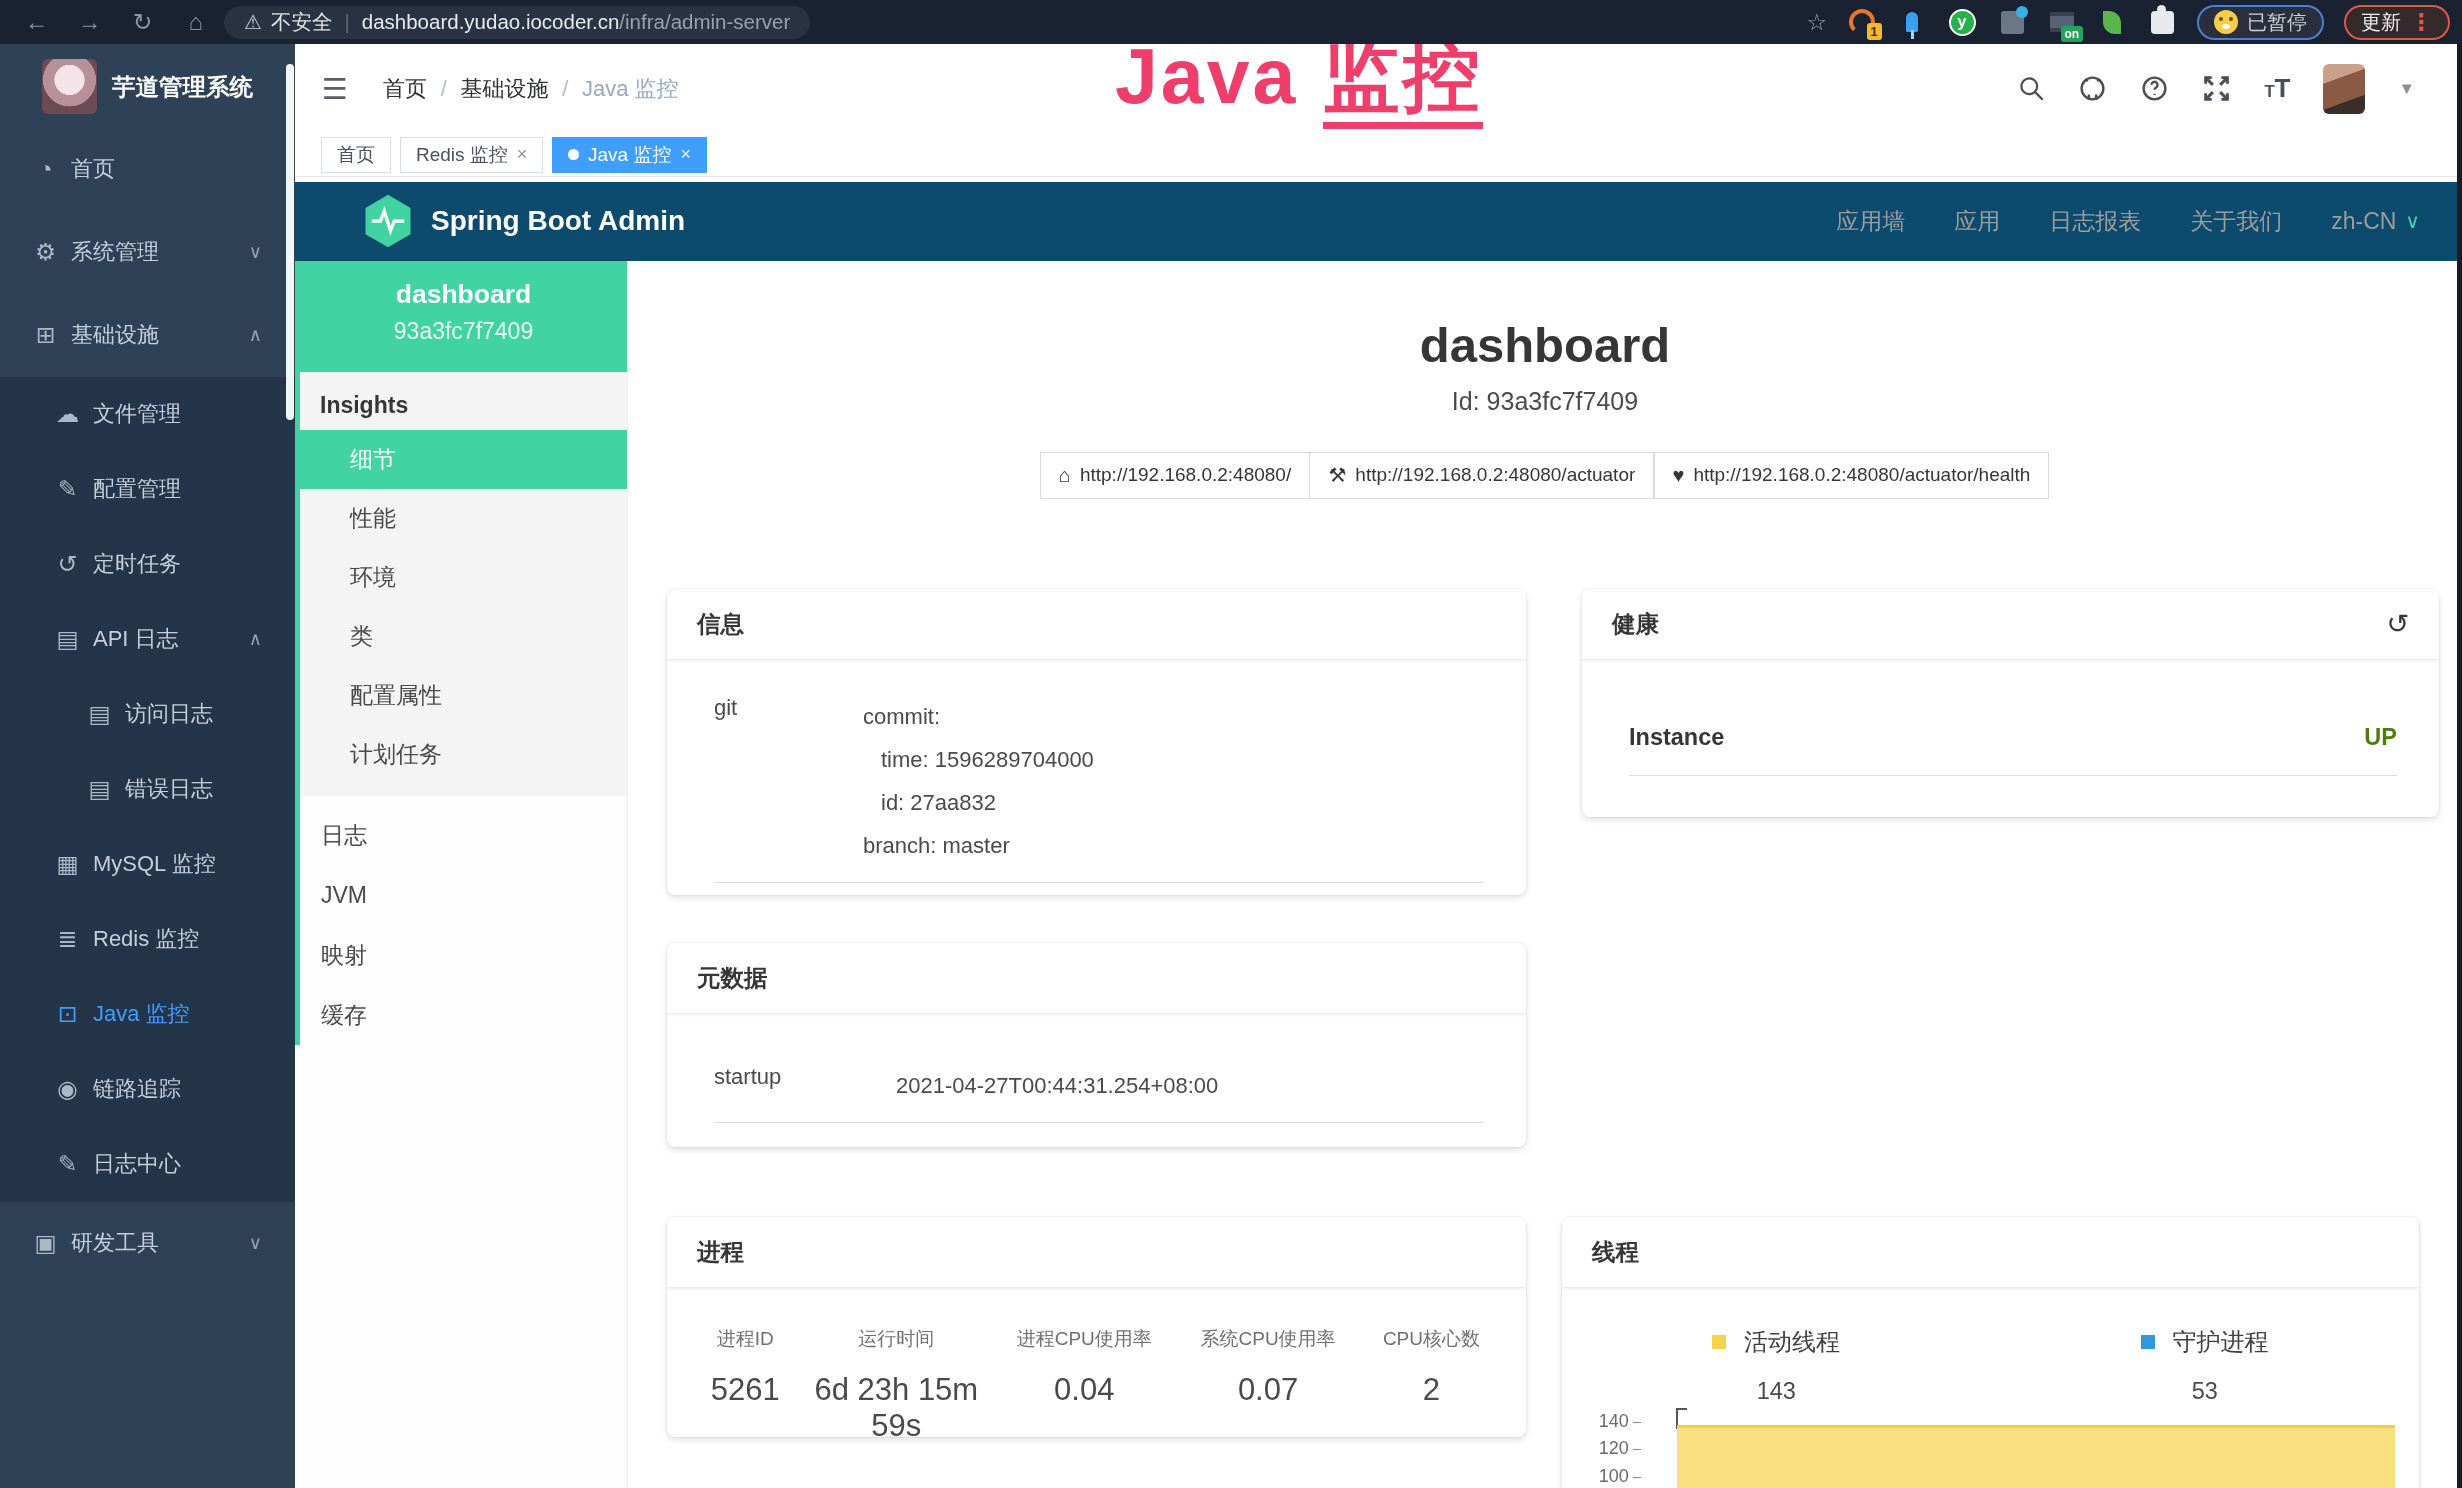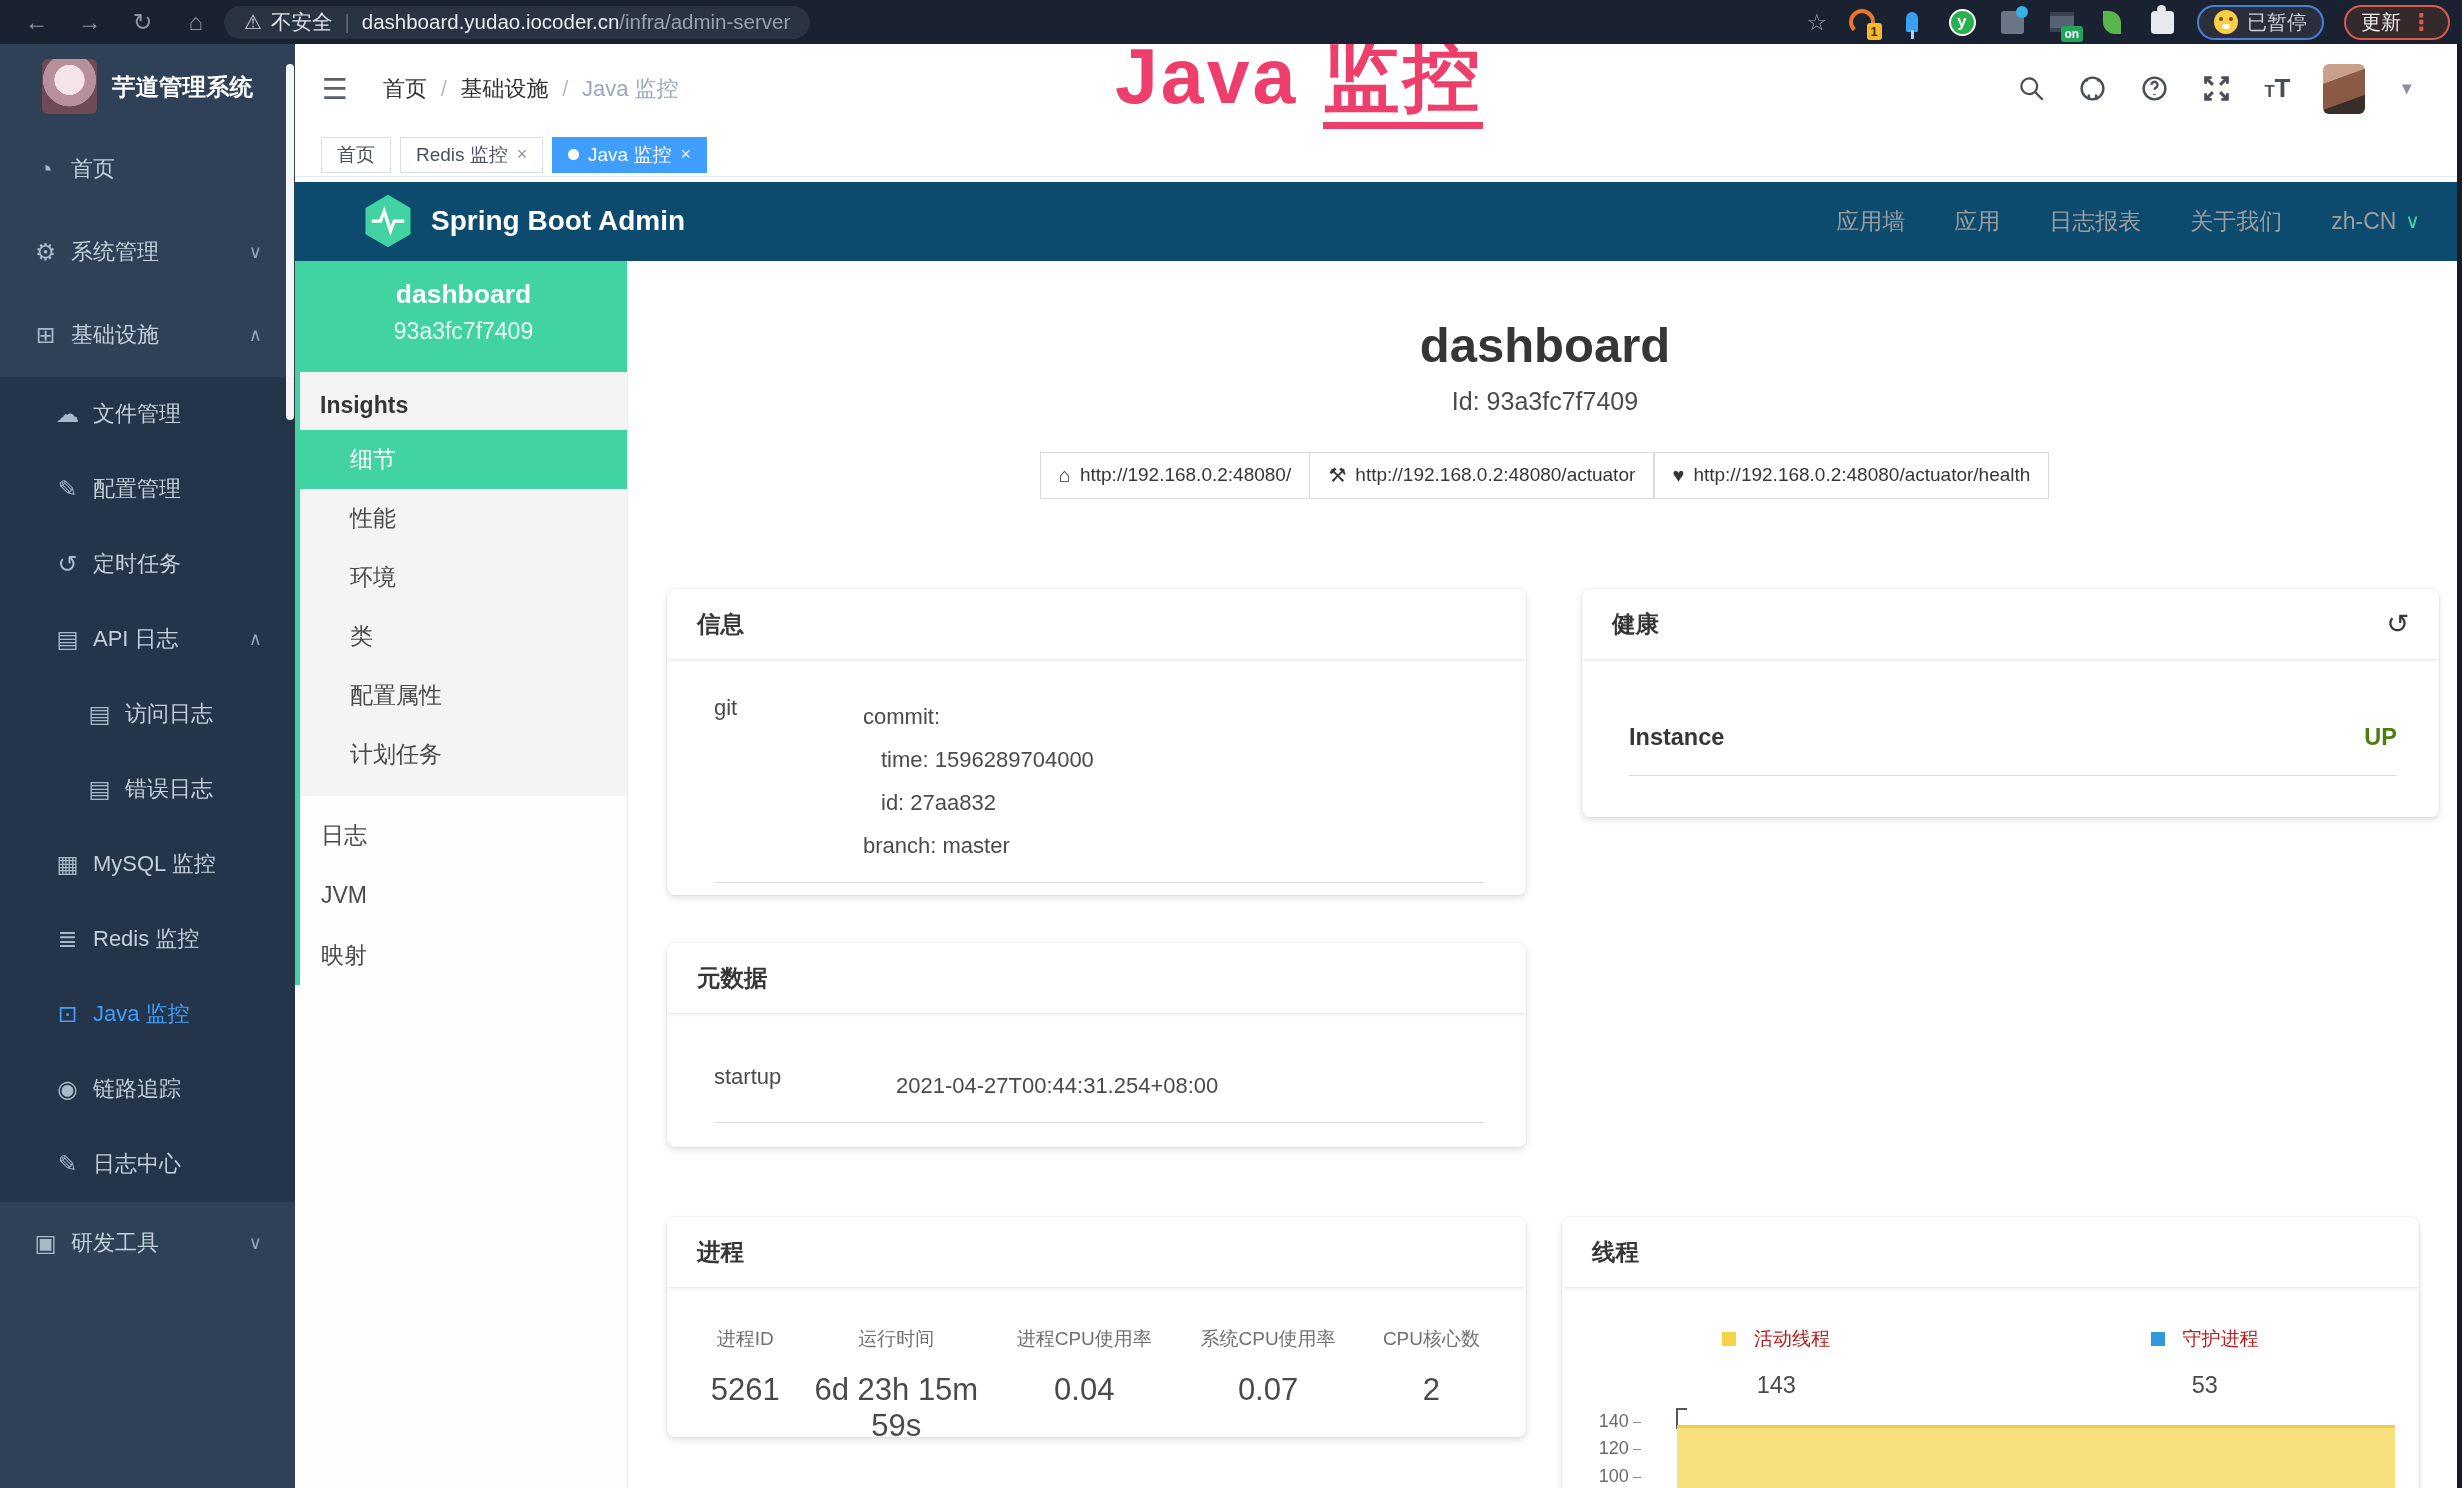--- a/index.html
+++ b/index.html
@@ -143,21 +143,21 @@
   .h-row { margin:64px 42px 0 47px; padding-bottom:24px; border-bottom:0.8px solid #dbdbdb;
     display:flex; justify-content:space-between; font-size:23.5px; }
   .h-name { font-weight:700; color:#363636; }
   .h-up { font-weight:700; color:#4d7c0f; }
   .p-table { display:flex; margin-top:38px; padding:0 21px; }
   .p-col { text-align:center; }
   .p-h { font-size:19px; color:#707070; }
   .p-v { font-size:31px; color:#4a4a4a; margin-top:20px; }
   .t-stats { display:flex; margin-top:38px; }
   .t-col { flex:1; text-align:center; }
-  .t-l { font-size:19px; color:#b91c1c; display:inline-flex; align-items:center; gap:18px; }
+  .t-l { font-size:24px; color:#404040; display:inline-flex; align-items:center; gap:18px; }
   .sq { width:13.7px; height:13.7px; display:inline-block; }
   .sq-y { background:#f5d44a; }
   .sq-b { background:#3298dc; }
   .t-v { font-size:23.5px; color:#4a4a4a; margin-top:20px; }
   .t-chart { position:absolute; left:0; right:0; top:191px; bottom:0; }
   .ytick { position:absolute; width:79px; text-align:right; font-size:18px; color:#6a6a6a; }
   .ytick:after { content:""; display:inline-block; width:7.6px; height:1.5px; background:#8a8a8a;
     margin-left:4.6px; vertical-align:middle; }
   .y-area { position:absolute; left:115px; right:24px; top:17.4px; bottom:-7.6px;
     background:#f8e07e; border-top:3px solid #f0cf45; }
@@ -387,20 +387,21 @@
           <div class="ins-item">性能</div>
           <div class="ins-item">环境</div>
           <div class="ins-item">类</div>
           <div class="ins-item">配置属性</div>
           <div class="ins-item">计划任务</div>
         </div>
         <div class="w-group">
           <div class="w-item">日志</div>
           <div class="w-item">JVM</div>
           <div class="w-item">映射</div>
+          <div class="w-item">缓存</div>
         </div>
       </div>
     </div>
 
     <div class="sba-main">
       <div class="app-title">dashboard</div>
       <div class="app-id">Id: 93a3fc7f7409</div>
       <div class="endpoints">
         <div class="ep-btn">
           <span class="ep-ic">⌂</span>

